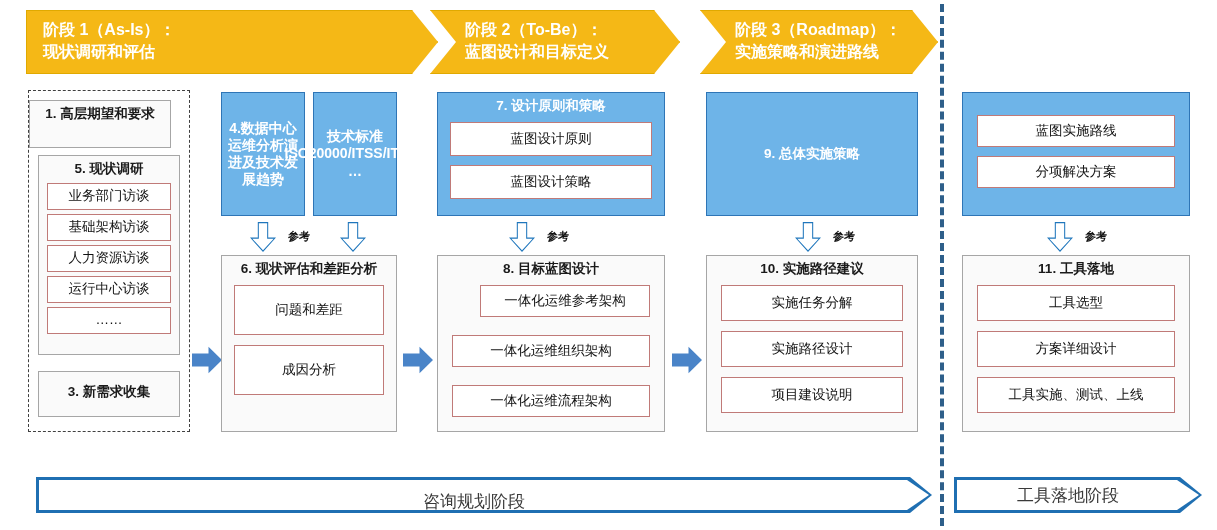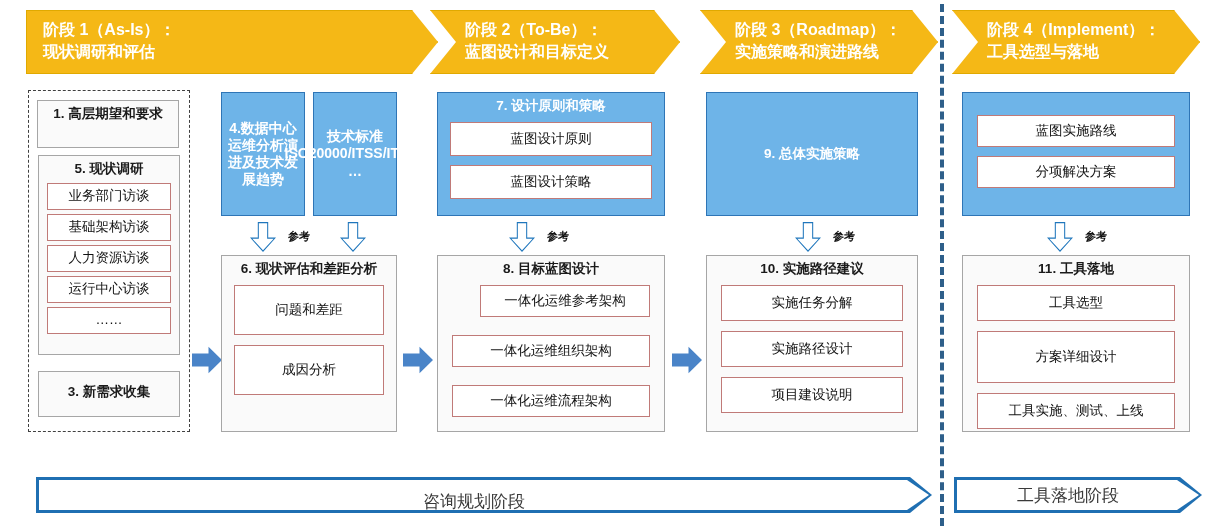--- a/index.html
+++ b/index.html
@@ -153,28 +153,24 @@
   <div class="phase chev-both" style="left:430px; top:10px; width:250px;">
     <div class="l1">阶段 2（To-Be）：</div>
     <div class="l2">蓝图设计和目标定义</div>
   </div>
 
   <div class="phase chev-both" style="left:700px; top:10px; width:238px;">
     <div class="l1">阶段 3（Roadmap）：</div>
     <div class="l2">实施策略和演进路线</div>
   </div>
 
-  <div class="phase chev-both" style="left:952px; top:10px; width:248px;">
-    <div class="l1">阶段 4（Implement）：</div>
-    <div class="l2">工具选型与落地</div>
-  </div>
 
   <div class="box dashbox" style="left:28px; top:90px; width:162px; height:342px;">
 
-    <div class="box dotbox" style="left:8px; top:9px; width:142px; height:48px;">
+    <div class="box dotbox" style="left:0; top:9px; width:142px; height:48px;">
       <div class="box-title">1. 高层期望和要求</div>
     </div>
 
     <div class="box dotbox" style="left:9px; top:64px; width:142px; height:200px;">
       <div class="box-title">5. 现状调研</div>
       <div class="items" style="padding:2px 8px 6px; gap:4px;">
         <div class="item" style="height:27px;">业务部门访谈</div>
         <div class="item" style="height:27px;">基础架构访谈</div>
         <div class="item" style="height:27px;">人力资源访谈</div>
         <div class="item" style="height:27px;">运行中心访谈</div>
@@ -258,21 +254,21 @@
     </div>
   </div>
 
   <div class="arrow-down" style="left:1047px; top:222px;"></div>
   <div class="ref-label" style="left:1085px; top:229px;">参考</div>
 
   <div class="box dotbox" style="left:962px; top:255px; width:228px; height:177px;">
     <div class="box-title">11. 工具落地</div>
     <div class="items" style="padding:4px 14px 8px; gap:10px;">
       <div class="item" style="height:36px;">工具选型</div>
-      <div class="item" style="height:52px;">方案详细设计</div>
+      <div class="item" style="height:36px;">方案详细设计</div>
       <div class="item" style="height:36px;">工具实施、测试、上线</div>
     </div>
   </div>
 
   <div class="pennant" style="left:36px; top:477px; width:896px;align-items:flex-end;">
     <div class="shape"></div>
     <div class="ptext">咨询规划阶段</div>
   </div>
 
   <div class="pennant" style="left:954px; top:477px; width:248px;">

